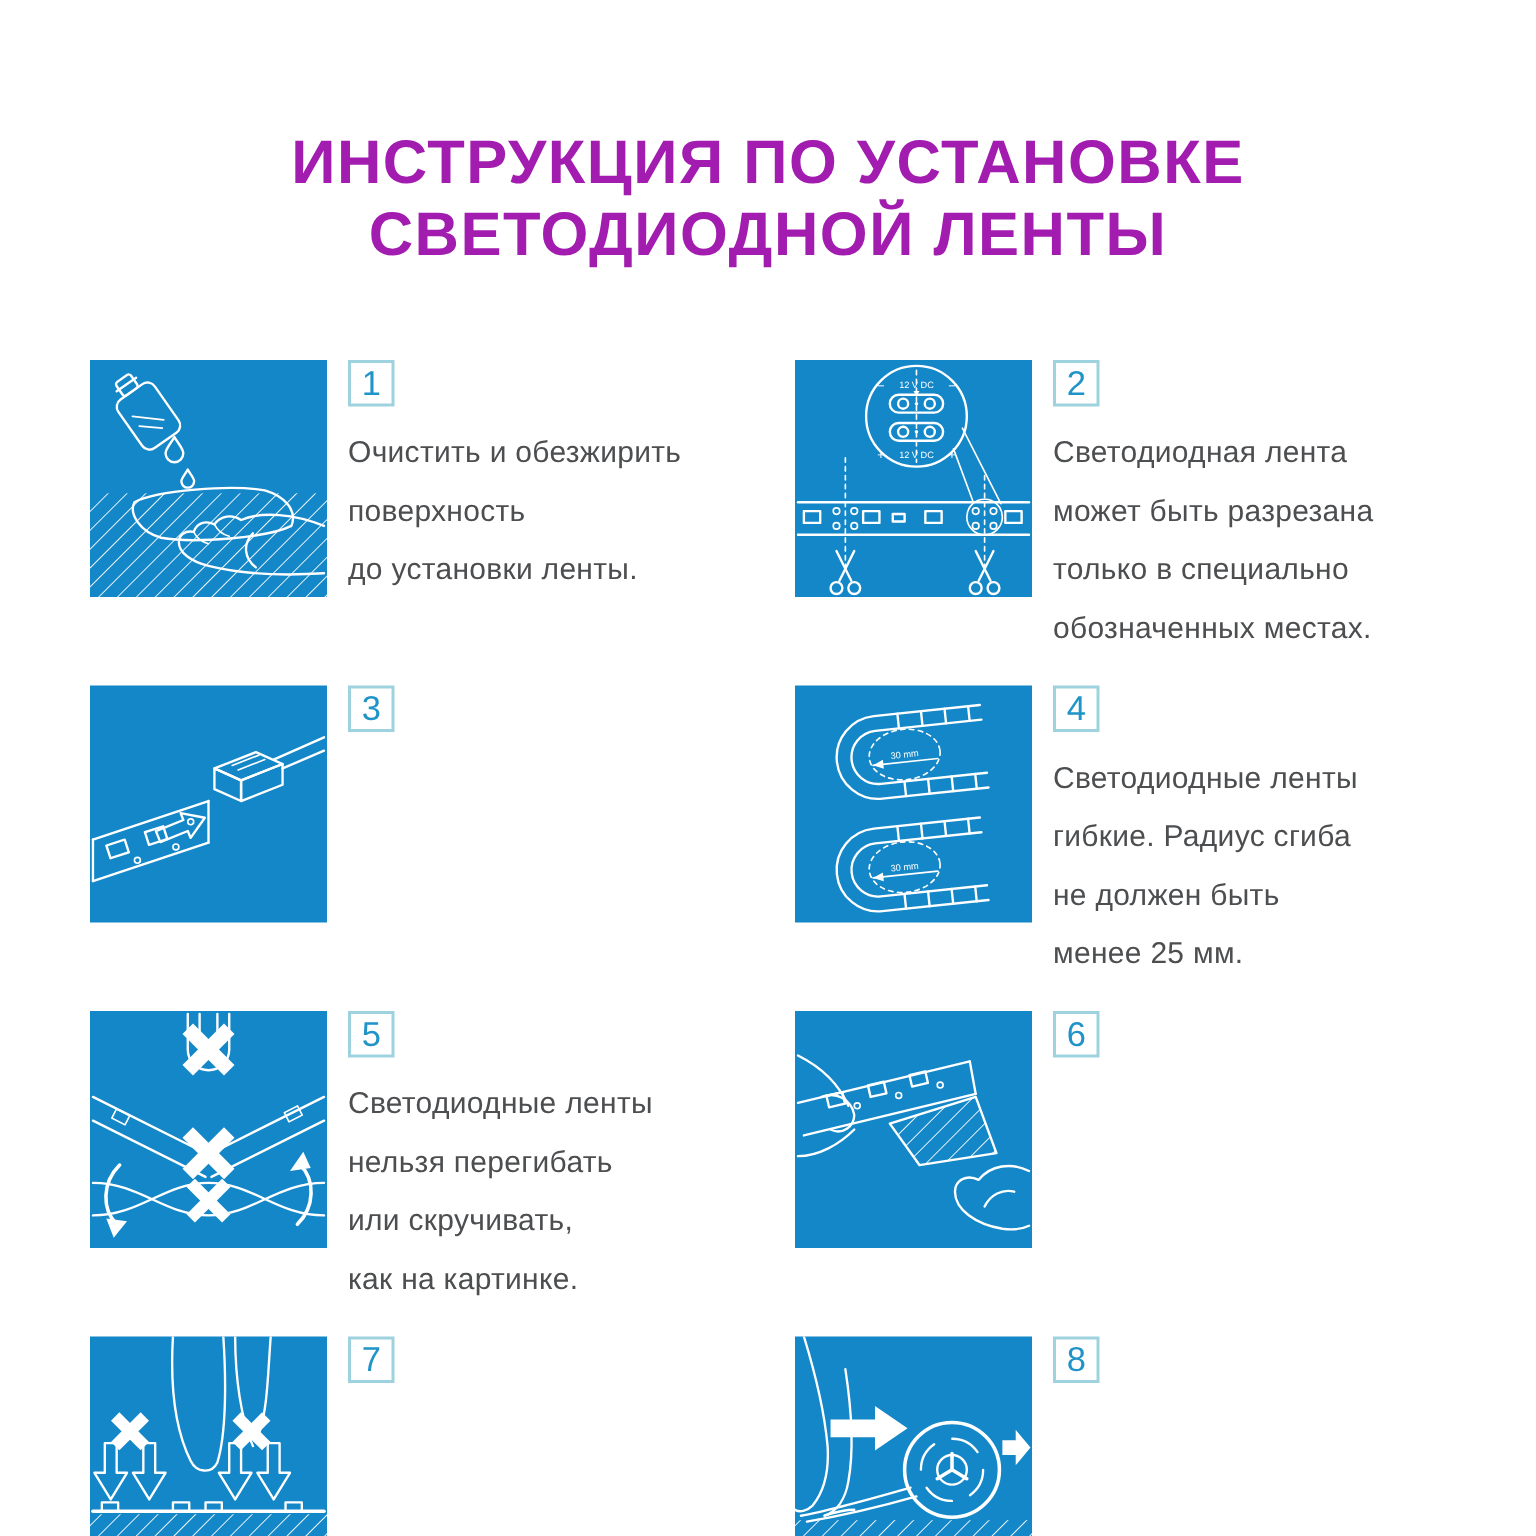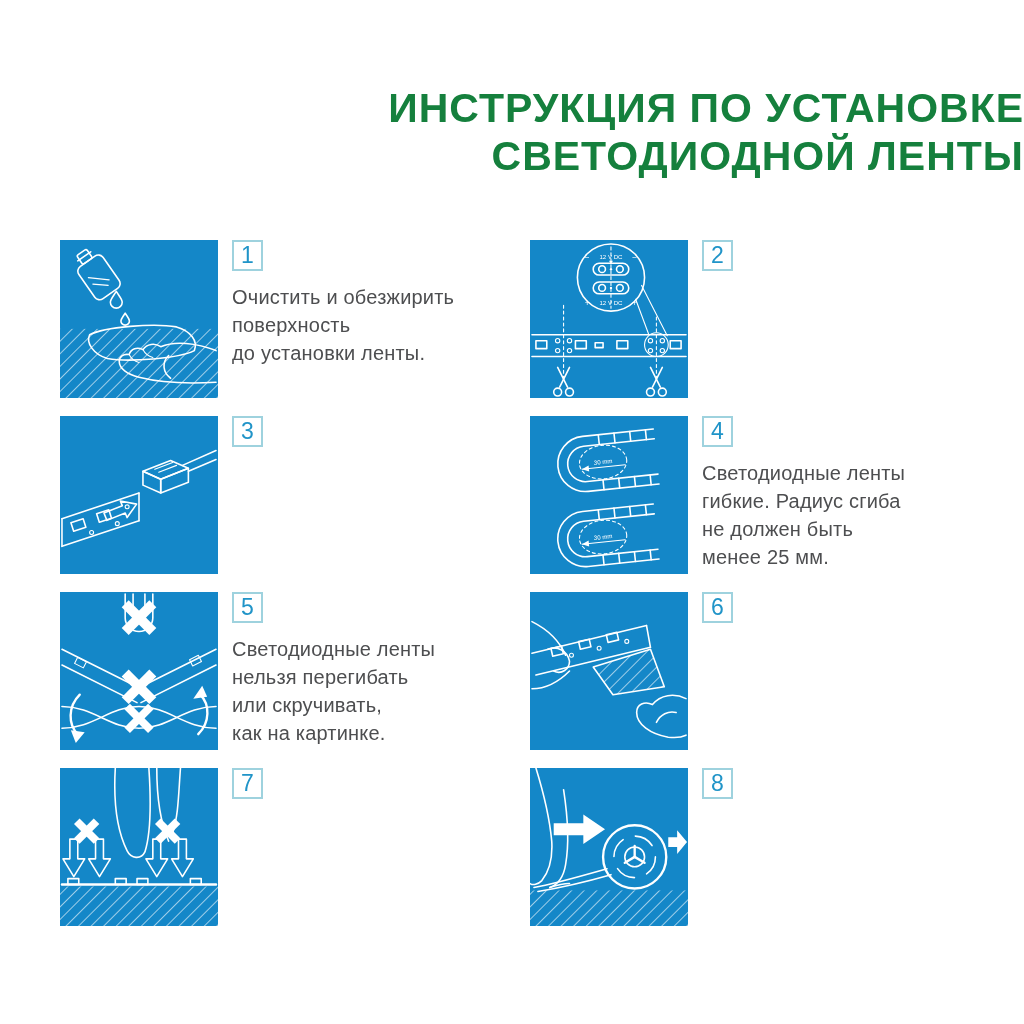--- a/index.html
+++ b/index.html
@@ -4,22 +4,22 @@
 <style>
   html,body { margin:0; padding:0; }
   body {
     width:1024px; height:1024px;
     background:#ffffff;
     font-family:"Liberation Sans", sans-serif;
     overflow:hidden;
   }
   .page-title {
     margin:84px 0 0 0;
-    text-align:right;
-    color:#15803d;
+    text-align:center;
+    color:#a21caf;
     font-weight:bold;
     font-size:41px;
     line-height:48px;
     letter-spacing:1px;
   }
   .page-title span { display:block; }
   .steps-grid {
     margin-top:60px;
     padding-left:60px;
     display:grid;
@@ -53,21 +53,21 @@
     border:2px solid #9ed2de;
     box-sizing:border-box;
     display:flex; align-items:center; justify-content:center;
     color:#2094c8;
     font-size:23px;
     background:#ffffff;
   }
   .step-text {
     margin-top:12px;
     font-size:20px;
-    line-height:28px;
+    line-height:39px;
     letter-spacing:0.2px;
     color:#4d4e50;
     white-space:pre-line;
   }
 </style>
 </head>
 <body>
 
 <svg width="0" height="0" style="position:absolute" aria-hidden="true">
   <defs>
@@ -173,20 +173,24 @@
           <text class="t6" x="82" y="66" text-anchor="middle">12 V DC</text>
           <text class="t8" x="58" y="67" text-anchor="middle">+</text>
           <text class="t8" x="106" y="67" text-anchor="middle">+</text>
         </g>
       </svg>
     </div>
     <div class="step-side">
       <div class="badge">
           <span>2</span>
         </div>
+      <div class="step-text">Светодиодная лента
+может быть разрезана
+только в специально
+обозначенных местах.</div>
     </div>
   </div>
 
   <div class="step-cell">
     <div class="panel">
       <svg class="art" viewBox="0 0 160 160">
         <g>
           <line x1="2" y1="104" x2="80" y2="78"></line>
           <line x1="2" y1="132" x2="80" y2="106"></line>
           <line x1="2" y1="104" x2="2" y2="132"></line>

